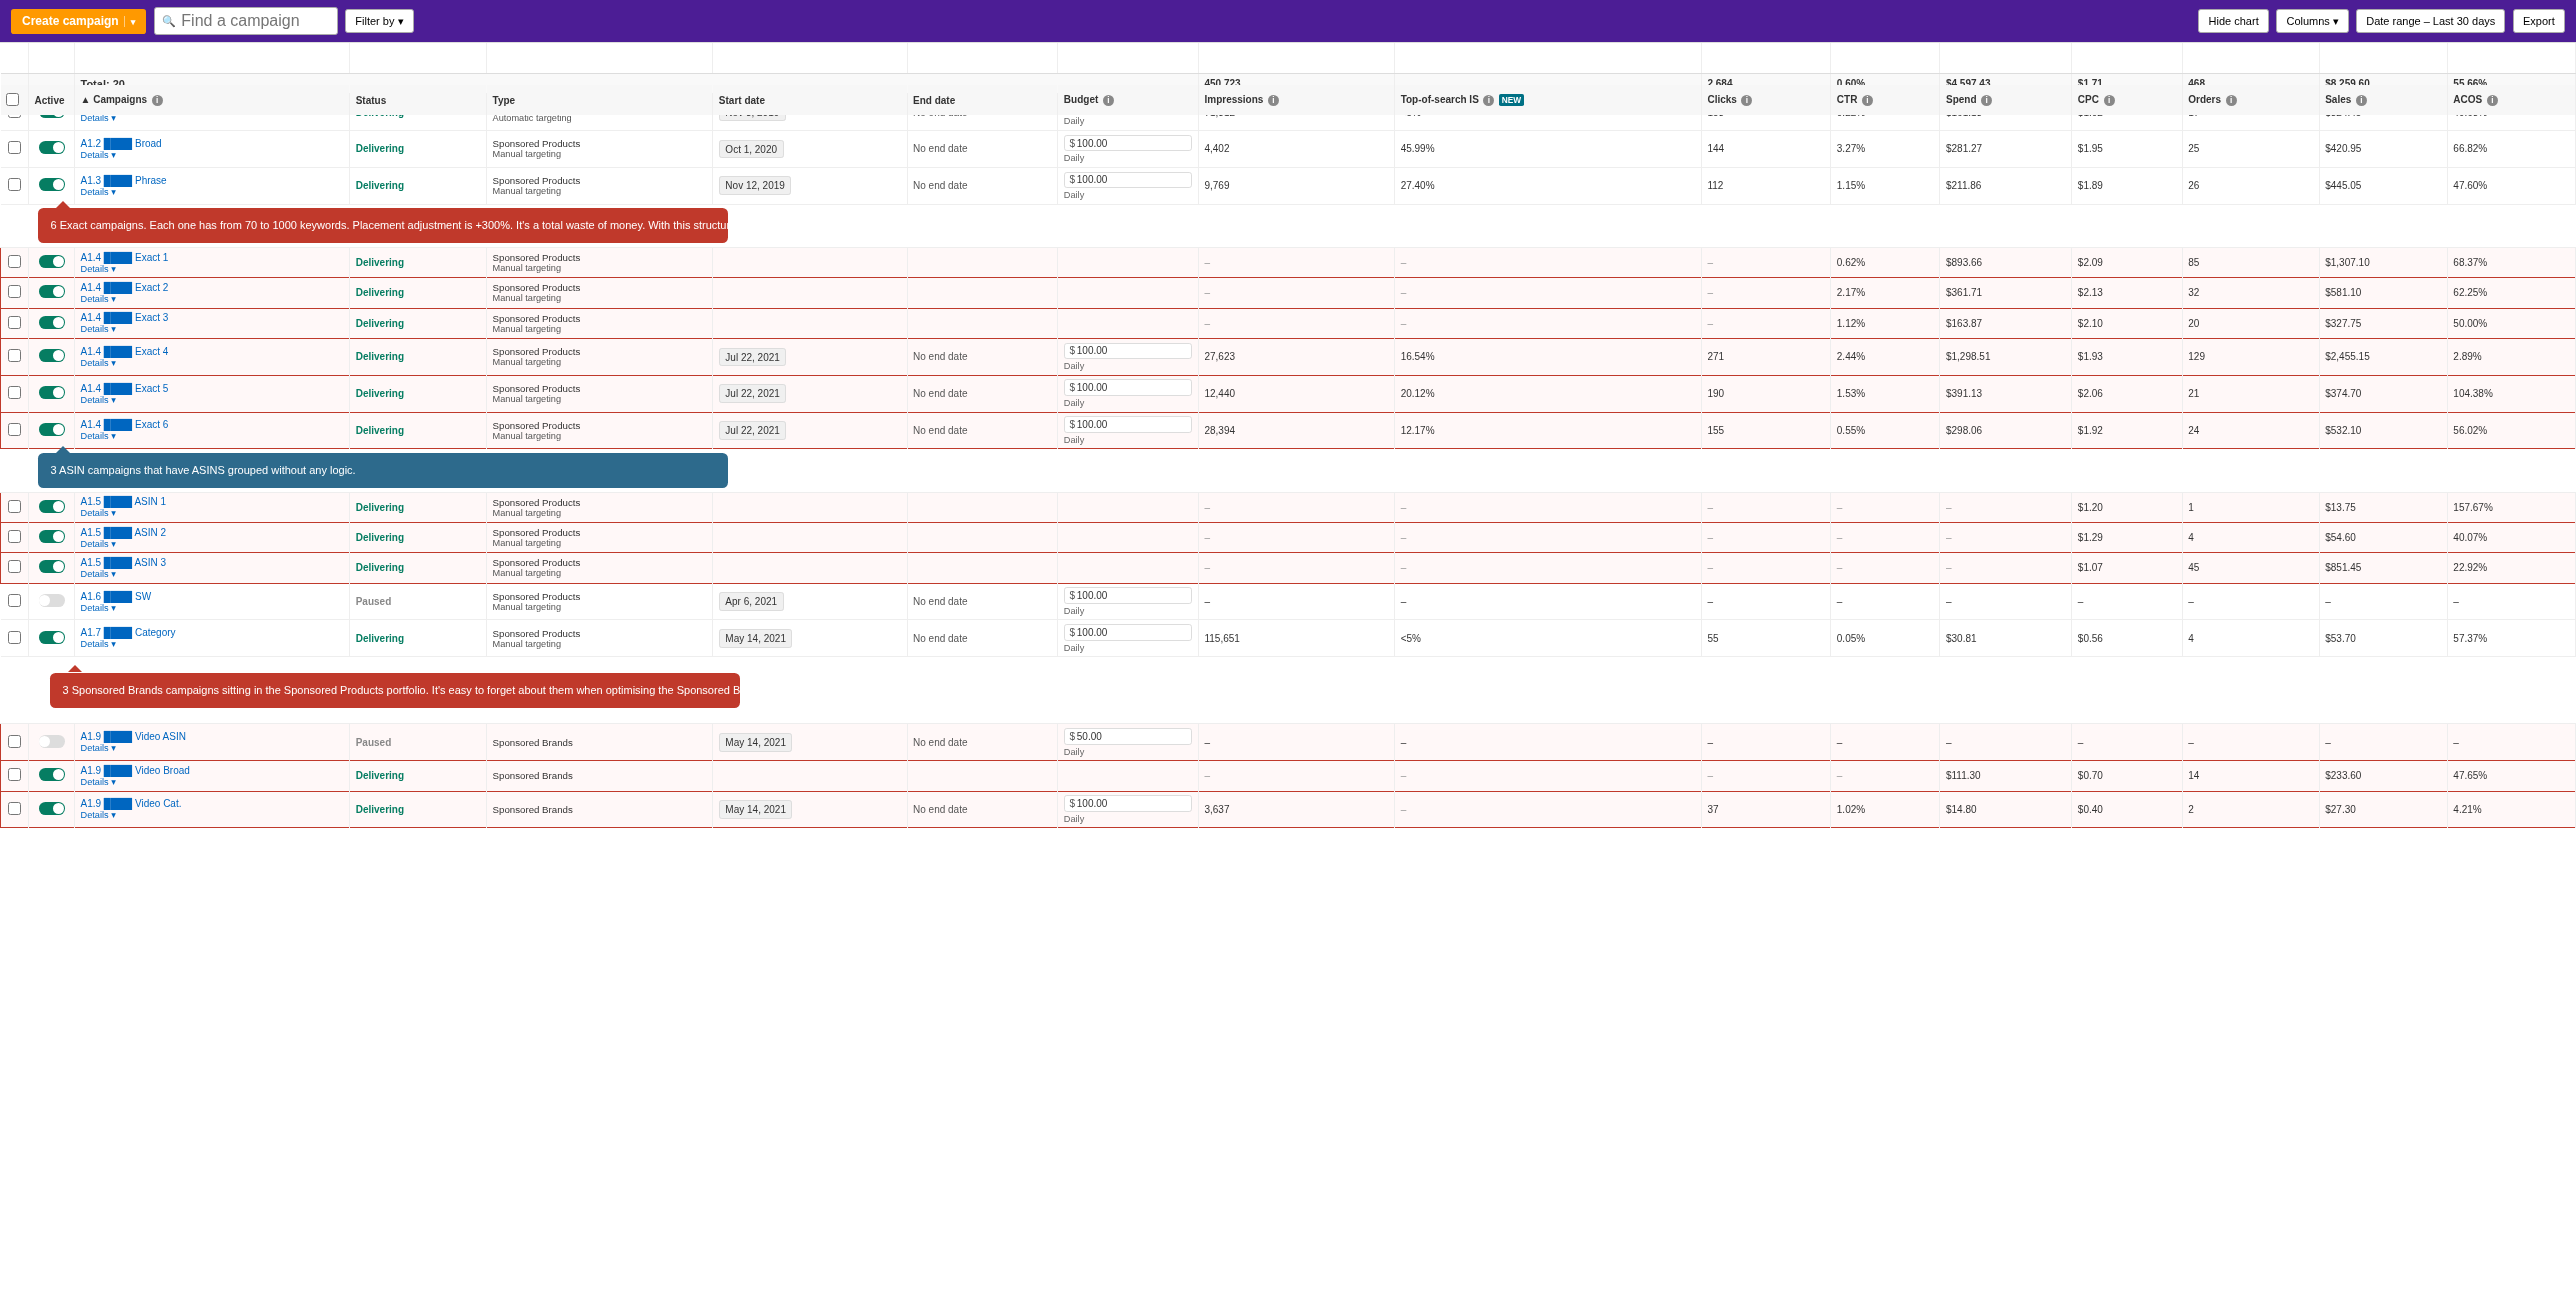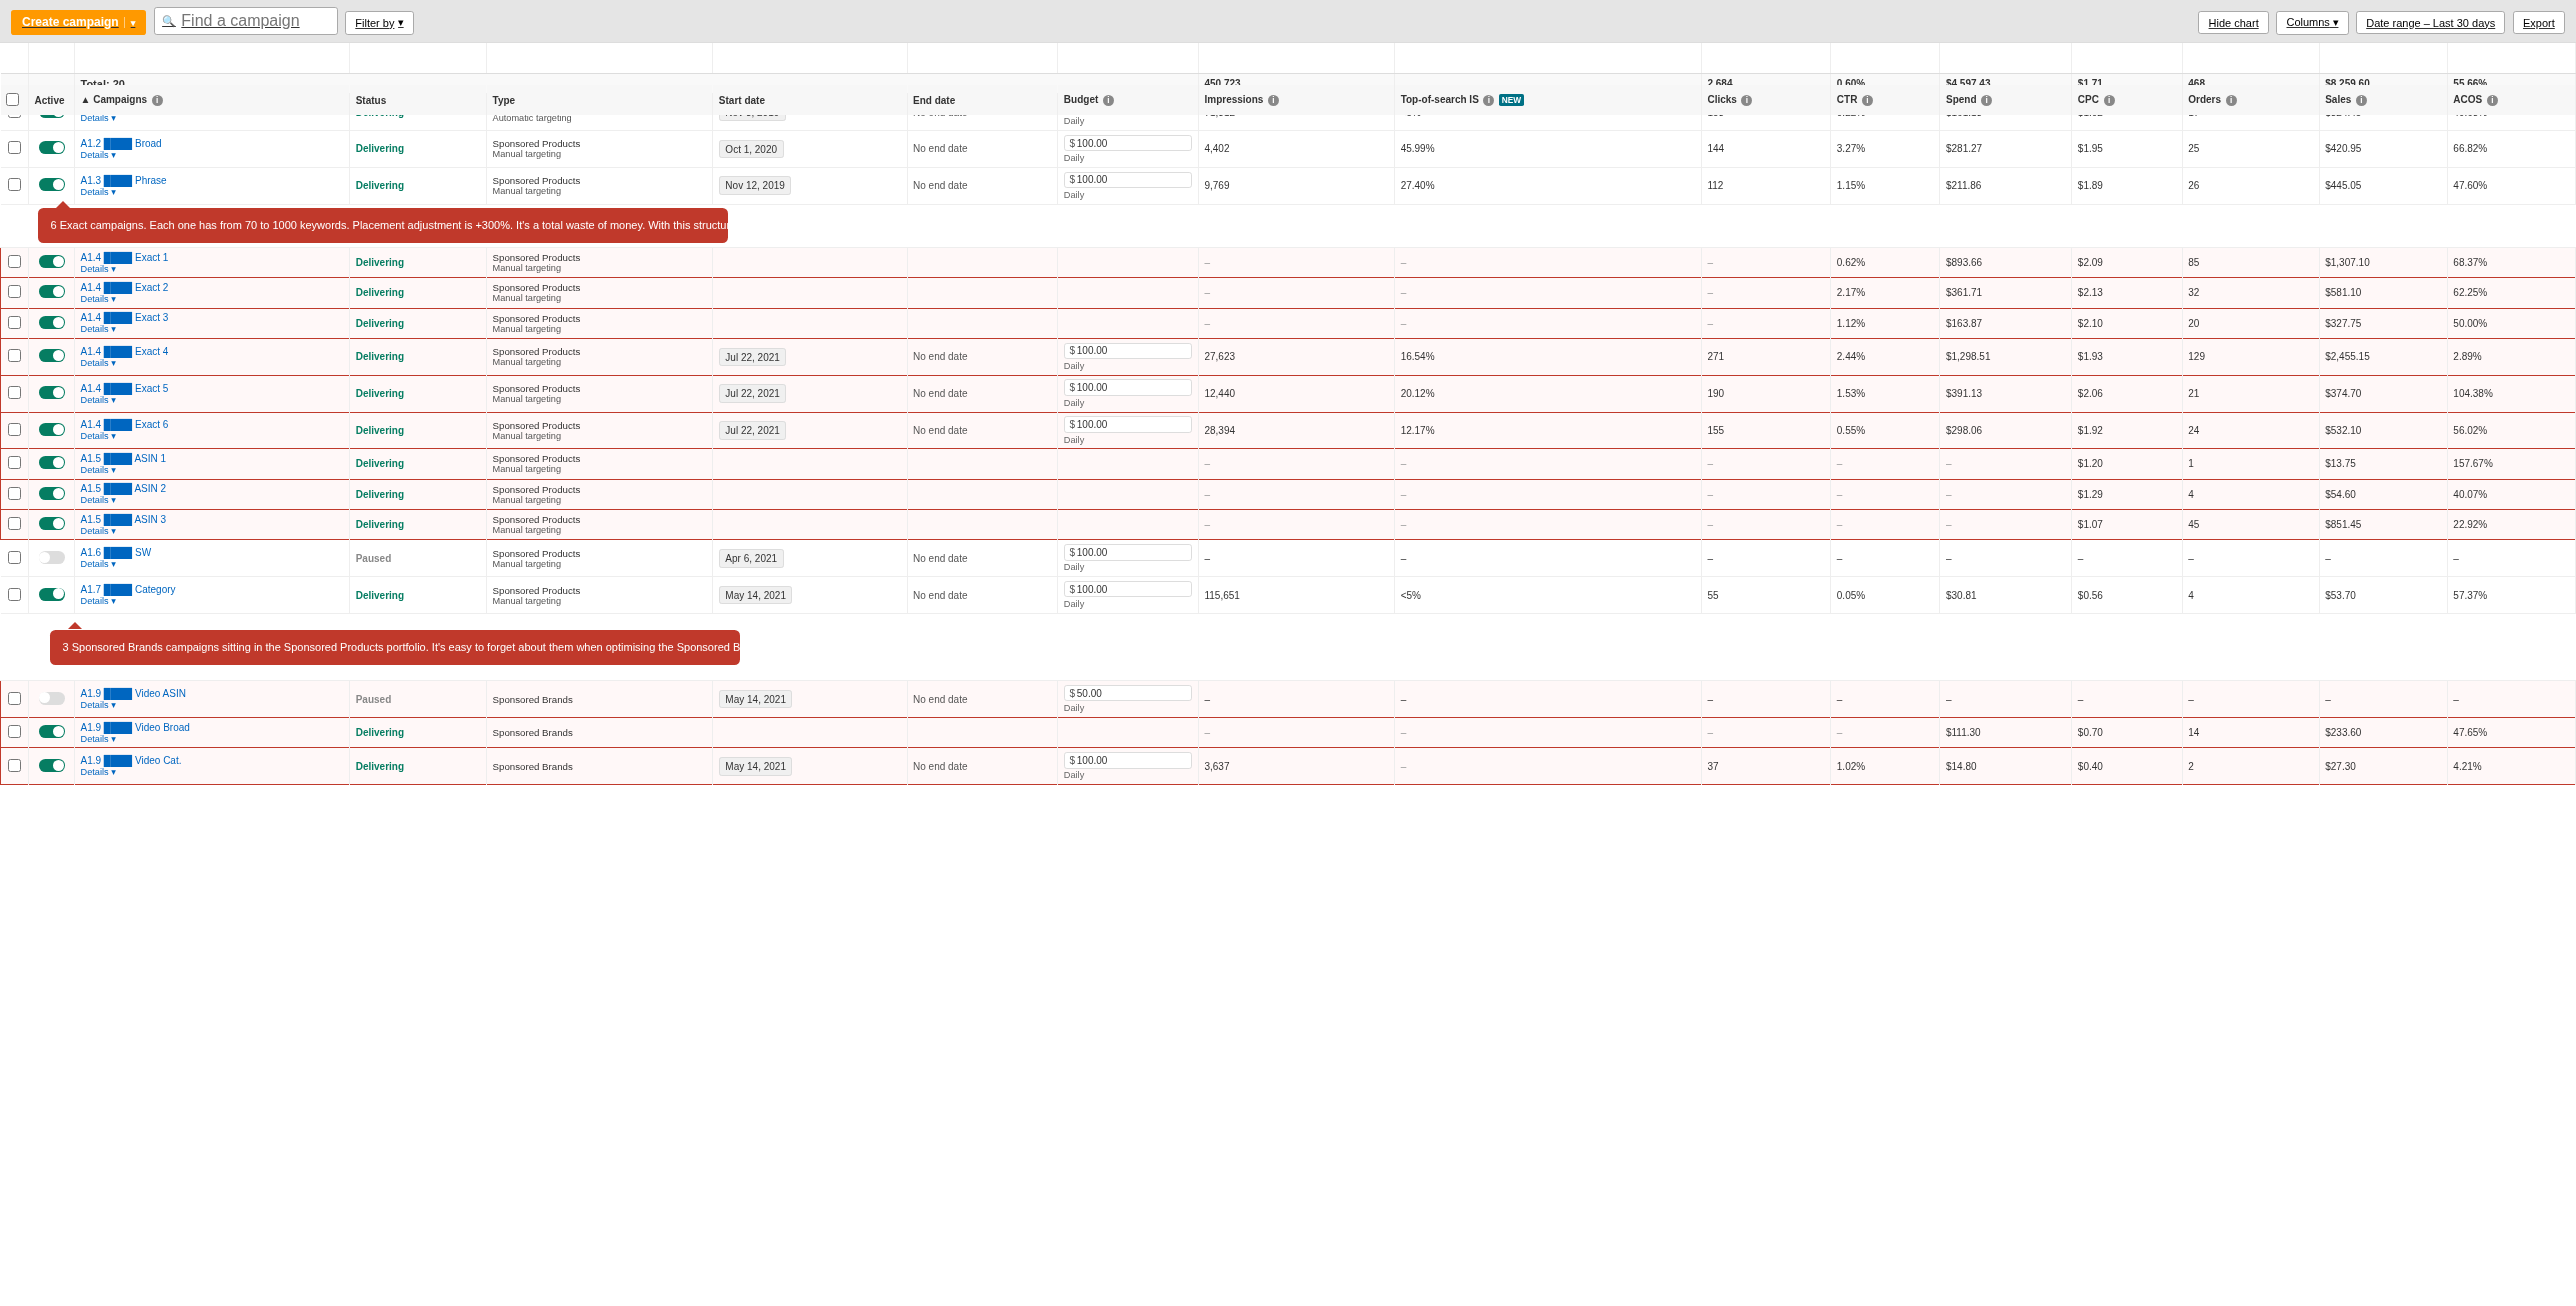--- a/index.html
+++ b/index.html
@@ -1,29 +1,28 @@
 <!DOCTYPE html>
 <html style="font-size:14.7px"><head>
   <meta charset="utf-8">
   <style>
     * { box-sizing: border-box; margin: 0; padding: 0; }
     body { font-family: Arial, sans-serif; font-size: 11px; background: #fff; color: #333; overflow-x: auto; }
     
     
     .toolbar {
       display: flex;
-      align-items: flex-end;
+      align-items: center;
       padding: 7.4px 11px;
-      background: #e5e5e5;
+      background: #4c1d95;
       border-bottom: 0.9px solid #ddd;
       gap: 7.4px;
       position: sticky;
       top: 0;
       z-index: 100;
-      text-decoration: underline;
     }
     .btn-create {
       display: flex;
       align-items: center;
       background: #ff9900;
       color: #fff;
       border: none;
       border-radius: 2.8px;
       padding: 5.5px 11px;
       cursor: pointer;
@@ -654,20 +653,25 @@
     <td>28,394</td>
     <td>12.17%</td>
     <td>155</td>
     <td>0.55%</td>
     <td>$298.06</td>
     <td>$1.92</td>
     <td>24</td>
     <td>$532.10</td>
     <td>56.02%</td>
   </tr>
+        <tr>
+          <td colspan="17" style="padding:0; border:none;">
+      <div class="annotation-box asin-annotation">3 ASIN campaigns that have ASINS grouped without any logic.</div>
+    </td>
+        </tr>
         <tr class="row-highlight">
     <td class="checkbox-cell">
       <input type="checkbox" style="">
     </td>
     <td class="active-cell">
       <span class="toggle on"></span>
     </td>
     <td>
       <div>
         <span class="campaign-name">A1.5 ████ ASIN 1</span>

